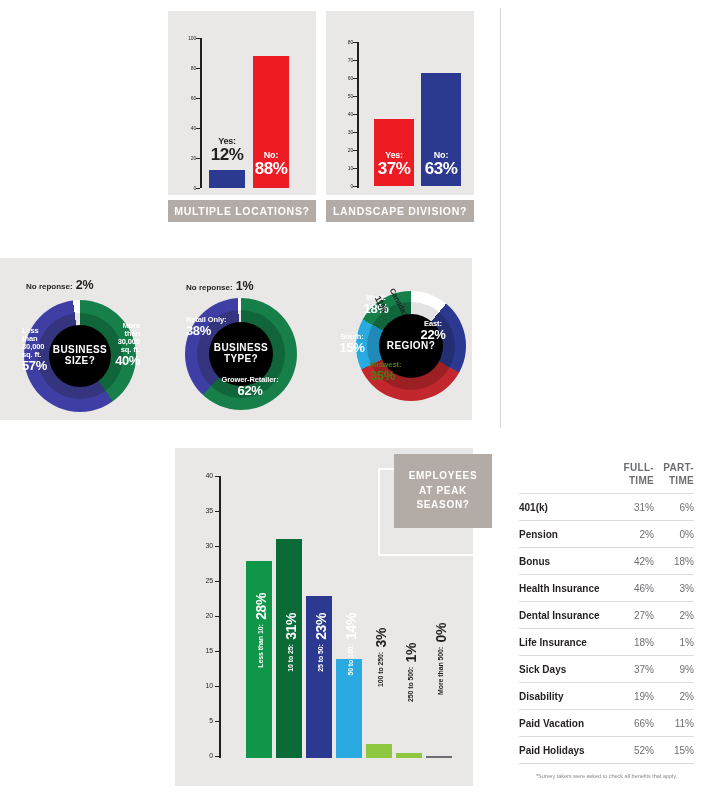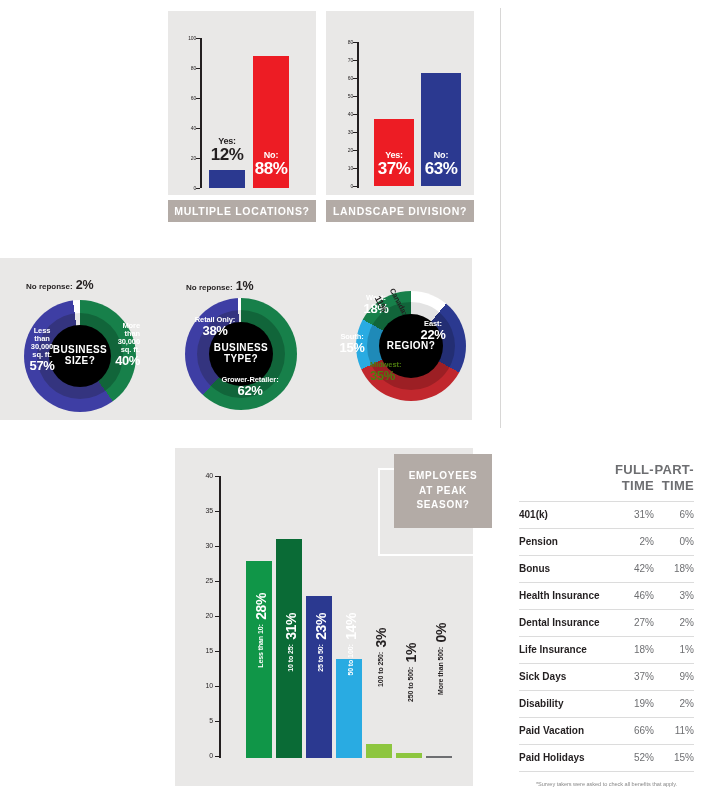--- a/index.html
+++ b/index.html
@@ -25,42 +25,42 @@
           align-items:center;justify-content:center;font-size:10.5px;
           font-weight:bold;letter-spacing:0.7px;}
 
   
   .donut-wrap{position:absolute;}
   .donut{position:absolute;border-radius:50%;}
   .dcenter{position:absolute;border-radius:50%;background:#000000;
            display:flex;flex-direction:column;align-items:center;
            justify-content:center;color:#ffffff;font-weight:bold;
            letter-spacing:0.4px;line-height:1.08;text-align:center;}
-  .dlbl{position:absolute;line-height:1.05;font-weight:bold;text-align:center;}
+  .dlbl{position:absolute;line-height:1.05;font-weight:bold;}
   .dlbl .nm{display:block;font-size:7.5px;letter-spacing:-0.1px;}
   .dlbl .pc{display:block;font-size:13px;letter-spacing:-0.4px;}
   .nores{position:absolute;font-size:8px;font-weight:bold;color:#231f20;
          white-space:nowrap;}
   .nores b{font-size:12.5px;font-weight:bold;margin-left:3px;}
 
   
   .vbarlabel{position:absolute;writing-mode:vertical-rl;transform:rotate(180deg);
              font-weight:bold;white-space:nowrap;}
   .vbarlabel .nm{font-size:7px;letter-spacing:-0.1px;}
   .vbarlabel .pc{font-size:14px;letter-spacing:-0.4px;}
   .callout-frame{position:absolute;border:2px solid #ffffff;background:transparent;}
   .callout{position:absolute;background:#b3aba6;color:#fff;display:flex;
            flex-direction:column;align-items:center;justify-content:center;
            font-size:10px;font-weight:bold;letter-spacing:0.7px;line-height:1.45;
            text-align:center;}
 
   
   .tbl{position:absolute;}
   .tbl table{border-collapse:collapse;width:100%;}
-  .tbl th{font-size:13px;font-weight:bold;color:#6d6e71;text-align:right;
+  .tbl th{font-size:10px;font-weight:bold;color:#6d6e71;text-align:right;
           padding:0 0 6px 0;vertical-align:bottom;letter-spacing:0.3px;
           line-height:1.25;}
   .tbl td{font-size:10px;padding:7.5px 0;border-top:1px solid #dcdcdc;margin-top:36px;}
   .tbl td.nm{font-weight:bold;color:#231f20;text-align:left;}
   .tbl td.val{color:#6d6e71;text-align:right;}
   .tbl tr:first-child td{border-top:1px solid #dcdcdc;}
   .tbl .lastline{border-top:1px solid #dcdcdc;}
   .foot{position:absolute;font-size:5.6px;color:#8a8a8a;width:100%;
         text-align:center;letter-spacing:-0.05px;}
 </style>

